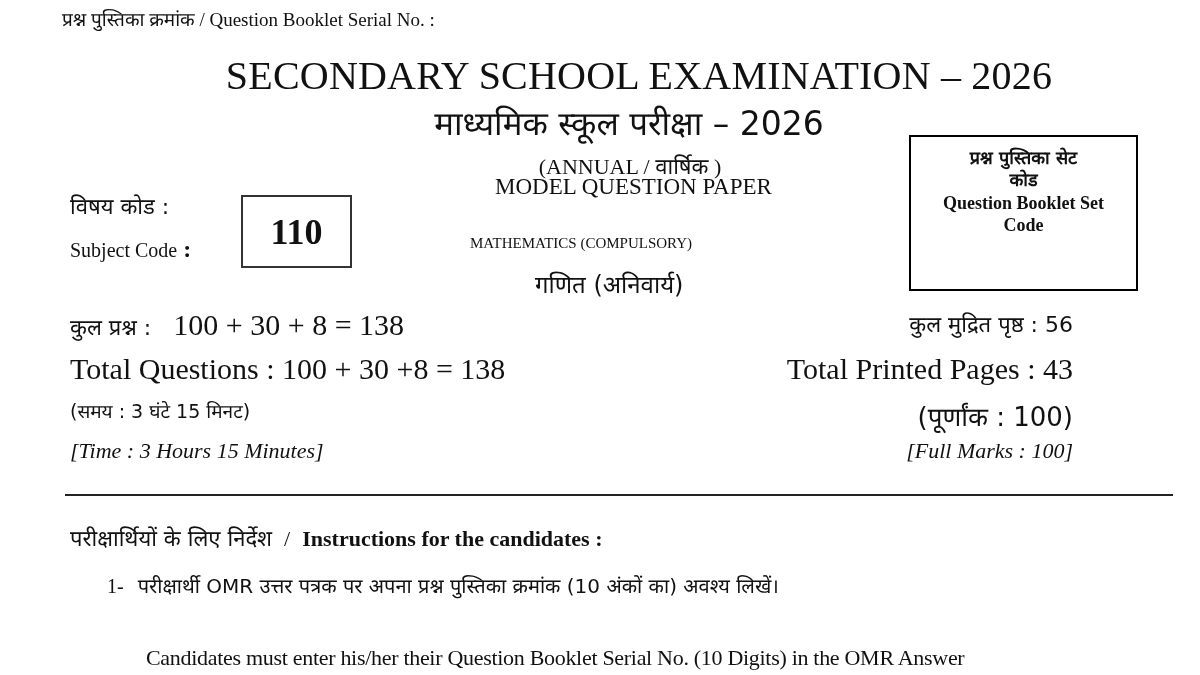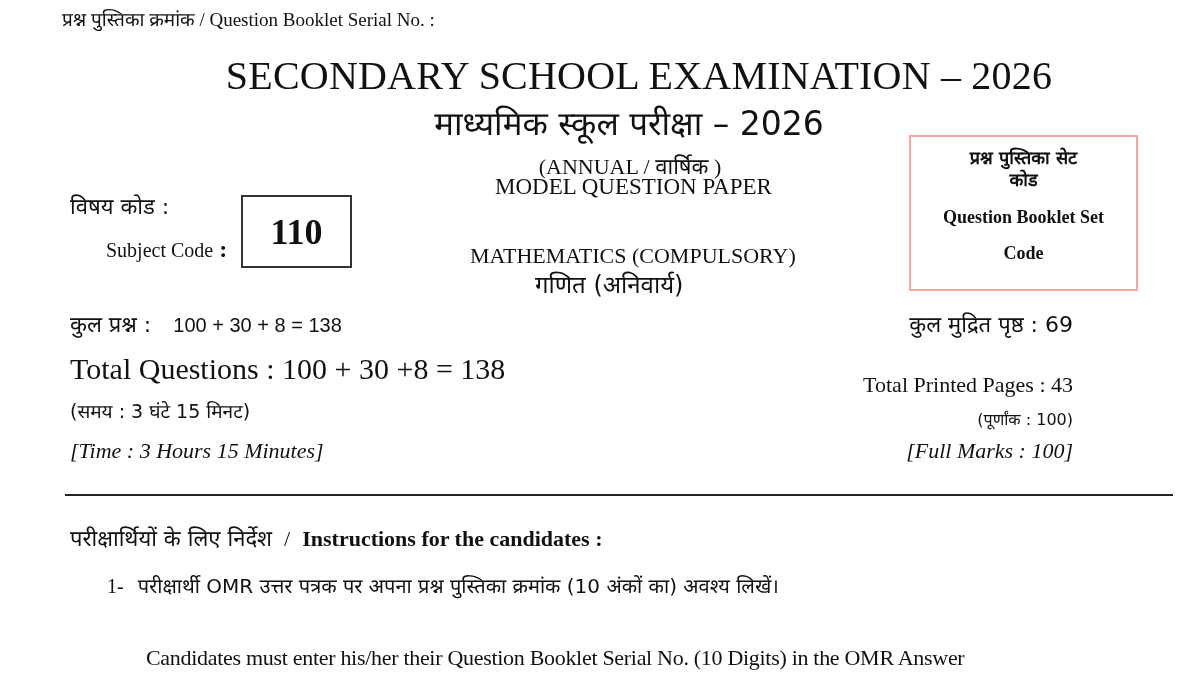--- a/index.html
+++ b/index.html
@@ -9,46 +9,46 @@
       font-family: "Liberation Serif", "DejaVu Serif", serif;
       position: relative;
     }
     .abs { position: absolute; white-space: nowrap; }
     .hi { font-family: "DejaVu Sans", "Liberation Sans", sans-serif; }
     .serial { left: 62px; top: 6px; font-size: 19px; text-align: center; }
     .title-en { left: 0; width: 1278px; text-align: center; top: 52px; font-size: 40px; letter-spacing: 0.2px; }
     .title-hi { left: 0; width: 1258px; text-align: center; top: 100px; font-size: 33px; }
     .annual { left: 0; width: 1260px; text-align: center; top: 150px; font-size: 22px; }
     .subj-hi { left: 70px; top: 190px; font-size: 22px; }
-    .subj-en { left: 70px; top: 236px; font-size: 20px; margin-left: 36px; }
+    .subj-en { left: 70px; top: 236px; font-size: 20px; }
     .subj-en .colon { font-size: 24px; font-weight: bold; margin-left: 6px; }
     .code-box {
       position: absolute; left: 241px; top: 195px; width: 111px; height: 73px;
       border: 2px solid #333; box-sizing: border-box;
       display: flex; align-items: center; justify-content: center;
       font-size: 36px; font-weight: bold;
     }
     .model { left: 483px; top: 174px; font-size: 23px; margin-left: 12px; }
-    .maths { left: 470px; top: 235px; font-size: 22px; margin-top: 8px; }
+    .maths { left: 470px; top: 235px; font-size: 15px; }
     .ganit { left: 535px; top: 267px; font-size: 24px; }
     .set-box {
       position: absolute; left: 909px; top: 135px; width: 229px; height: 156px;
-      border: 2px solid #fca5a5; box-sizing: border-box;
+      border: 2px solid #000000; box-sizing: border-box;
       text-align: center; padding-top: 10px;
     }
     .set-box .hi-line { font-size: 18px; line-height: 22px; font-weight: bold; }
-    .set-box .en-line { font-size: 18px; line-height: 20px; font-weight: bold; margin-top: 16px; }
+    .set-box .en-line { font-size: 18px; line-height: 20px; font-weight: bold; margin-top: 2px; }
     .tq-hi { left: 70px; top: 308px; font-size: 22px; }
-    .tq-hi .nums { font-family: Liberation Sans, sans-serif; font-size: 20px; margin-left: 22px; text-align: right; }
+    .tq-hi .nums { font-family: Liberation Serif, serif; font-size: 30px; margin-left: 22px; text-align: right; }
     .tq-en { left: 70px; top: 352px; font-size: 30px; }
     .time-hi { left: 70px; top: 398px; font-size: 19px; }
     .time-en { left: 70px; top: 438px; font-size: 22px; font-style: italic; }
     .pages-hi { right: 127px; top: 308px; font-size: 22px; }
-    .pages-en { right: 127px; top: 352px; font-size: 22px; margin-top: 20px; }
-    .marks-hi { right: 127px; top: 408px; font-size: 16px; }
+    .pages-en { right: 127px; top: 352px; font-size: 30px; }
+    .marks-hi { right: 127px; top: 398px; font-size: 26px; }
     .marks-en { right: 127px; top: 438px; font-size: 22px; font-style: italic; }
     .rule { position: absolute; left: 65px; top: 494px; width: 1108px; height: 2px; background: #222; }
     .instr-head { left: 70px; top: 522px; font-size: 22px; }
     .instr-head .slash { margin: 0 12px; }
     .instr-head .en { font-weight: bold; font-size: 22px; text-align: right; }
     .item-hi { left: 107px; top: 572px; font-size: 20px; }
     .item-hi .num { font-family: "Liberation Serif", serif; margin-right: 14px; }
     .item-en { left: 146px; top: 645px; font-size: 22px; letter-spacing: -0.3px; }
   </style>
 </head>
@@ -75,21 +75,21 @@
   <div class="hi-line hi">कोड</div>
   <div class="en-line">Question Booklet Set</div>
   <div class="en-line">Code</div>
 </div>
 
 <div class="abs tq-hi hi"><span>कुल प्रश्न :</span><span class="nums">100 + 30 + 8 = 138</span></div>
 <div class="abs tq-en">Total Questions : 100 + 30 +8 = 138</div>
 <div class="abs time-hi hi">(समय : 3 घंटे 15 मिनट)</div>
 <div class="abs time-en">[Time : 3 Hours 15 Minutes]</div>
 
-<div class="abs pages-hi hi">कुल मुद्रित पृष्ठ : 69</div>
+<div class="abs pages-hi hi">कुल मुद्रित पृष्ठ : 56</div>
 <div class="abs pages-en">Total Printed Pages : 43</div>
 <div class="abs marks-hi hi">(पूर्णांक : 100)</div>
 <div class="abs marks-en">[Full Marks : 100]</div>
 
 <div class="rule"></div>
 
 <div class="abs instr-head"><span class="hi">परीक्षार्थियों के लिए निर्देश</span><span class="slash">/</span><span class="en">Instructions for the candidates :</span></div>
 
 <div class="abs item-hi hi"><span class="num">1-</span><span>परीक्षार्थी OMR उत्तर पत्रक पर अपना प्रश्न पुस्तिका क्रमांक (10 अंकों का) अवश्य लिखें।</span></div>
 <div class="abs item-en">Candidates must enter his/her their Question Booklet Serial No. (10 Digits) in the OMR Answer</div>

